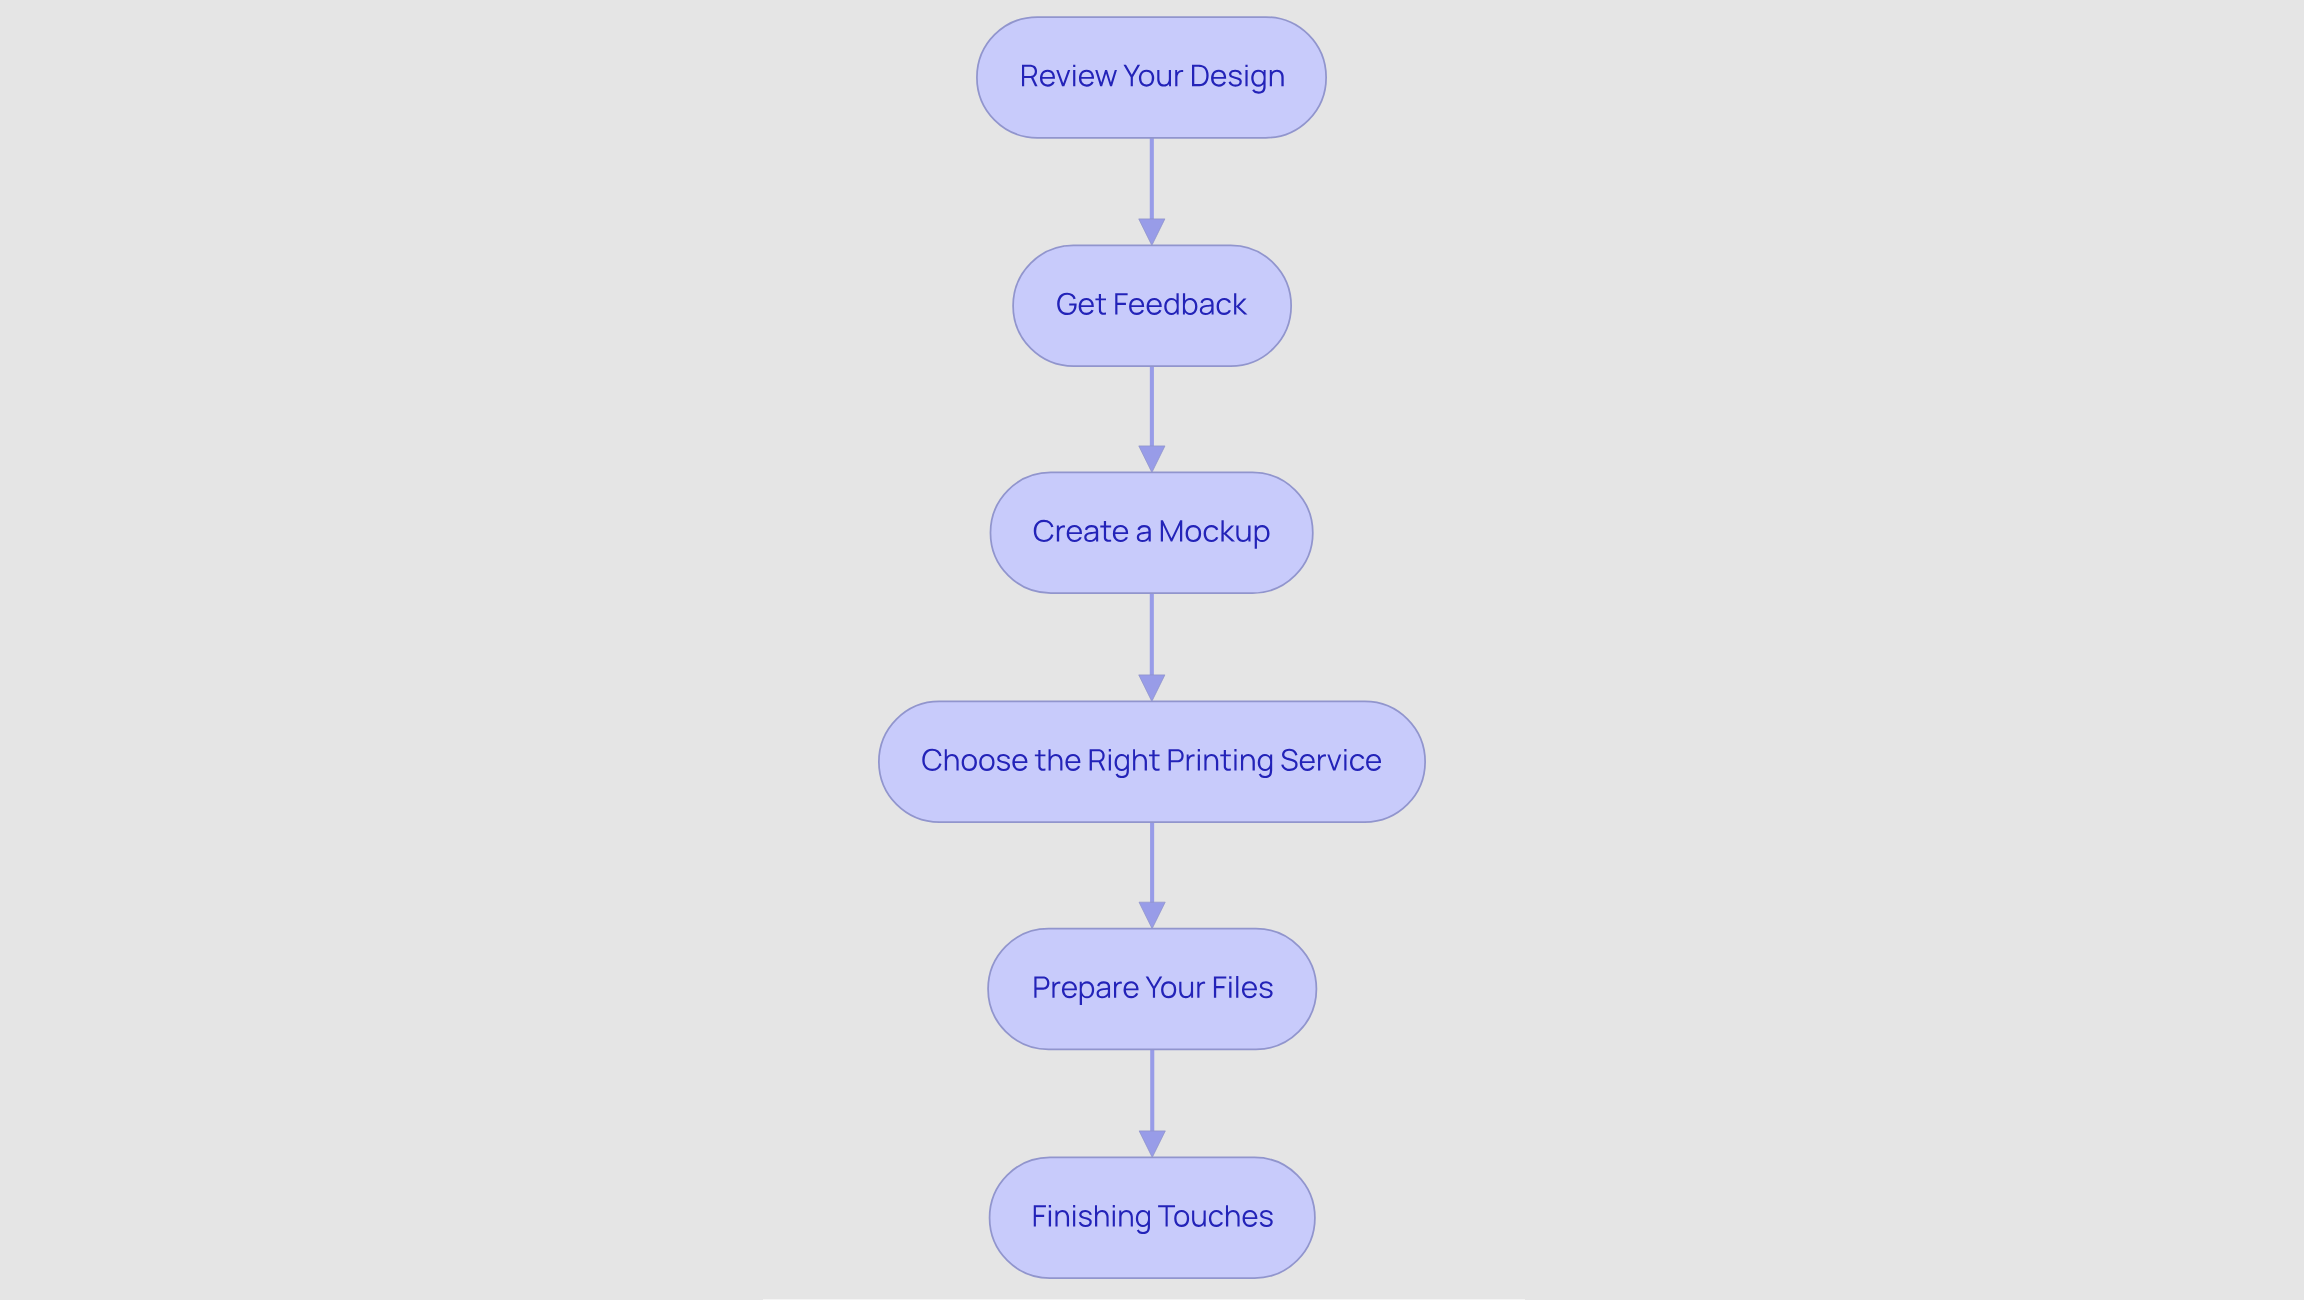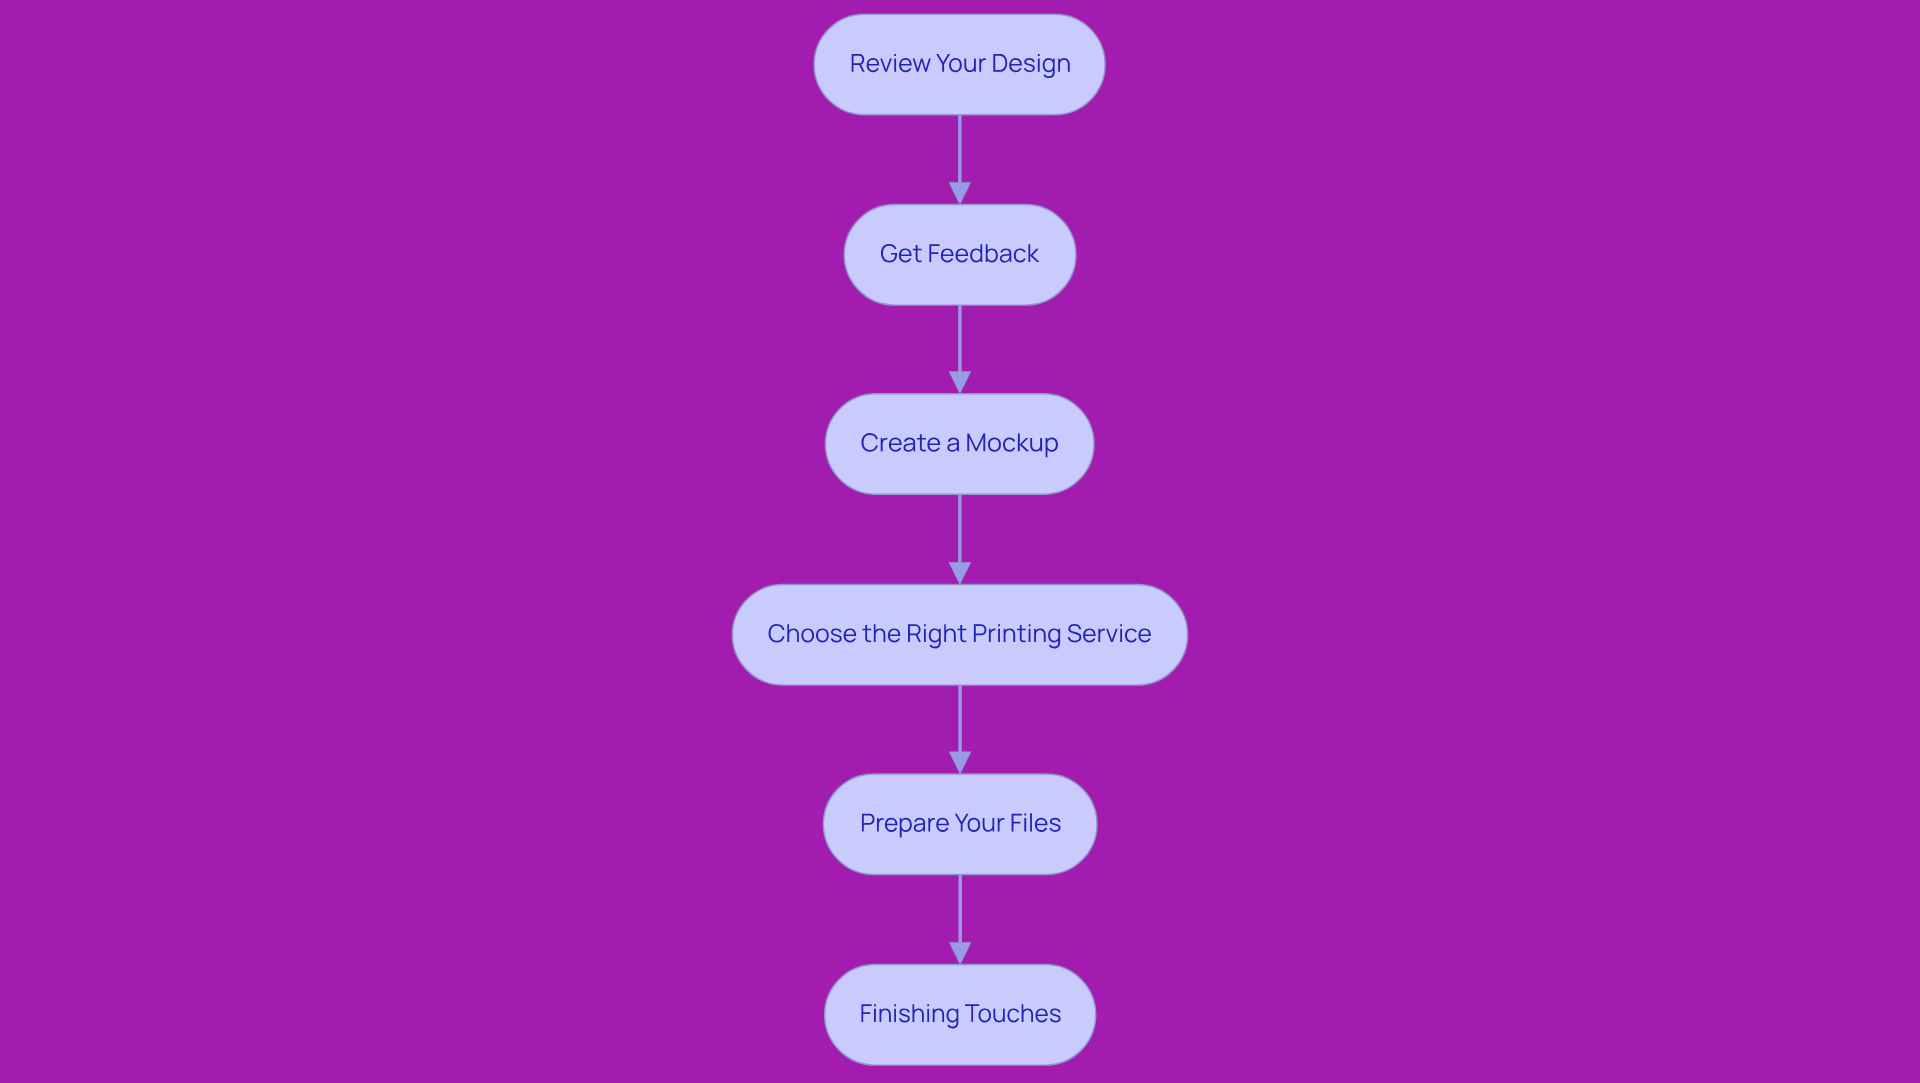--- a/index.html
+++ b/index.html
@@ -9,21 +9,21 @@
     width: 1920px;
     height: 1083px;
     background: #ffffff;
     overflow: hidden;
     font-family: "Liberation Sans", sans-serif;
   }
   #flow-root {
     position: relative;
     width: 1920px;
     height: 1083px;
-    background: #a21caf;
+    background: #e5e5e5;
   }
   #flow-svg {
     position: absolute;
     left: 0;
     top: 0;
     width: 1920px;
     height: 1083px;
     display: block;
     shape-rendering: geometricPrecision;
   }

